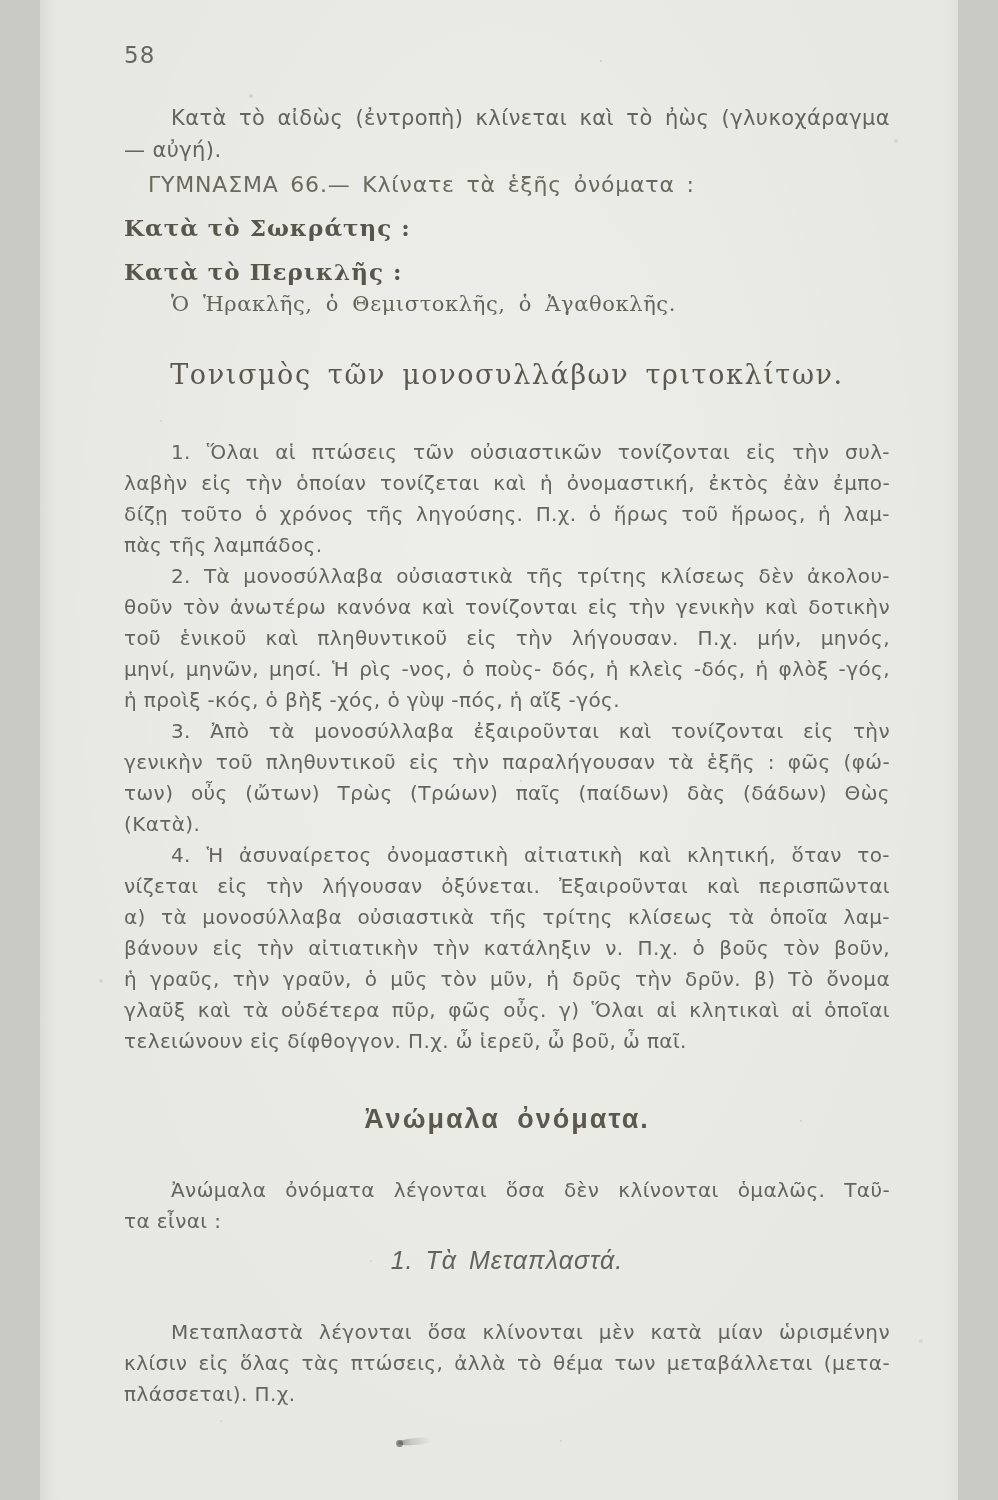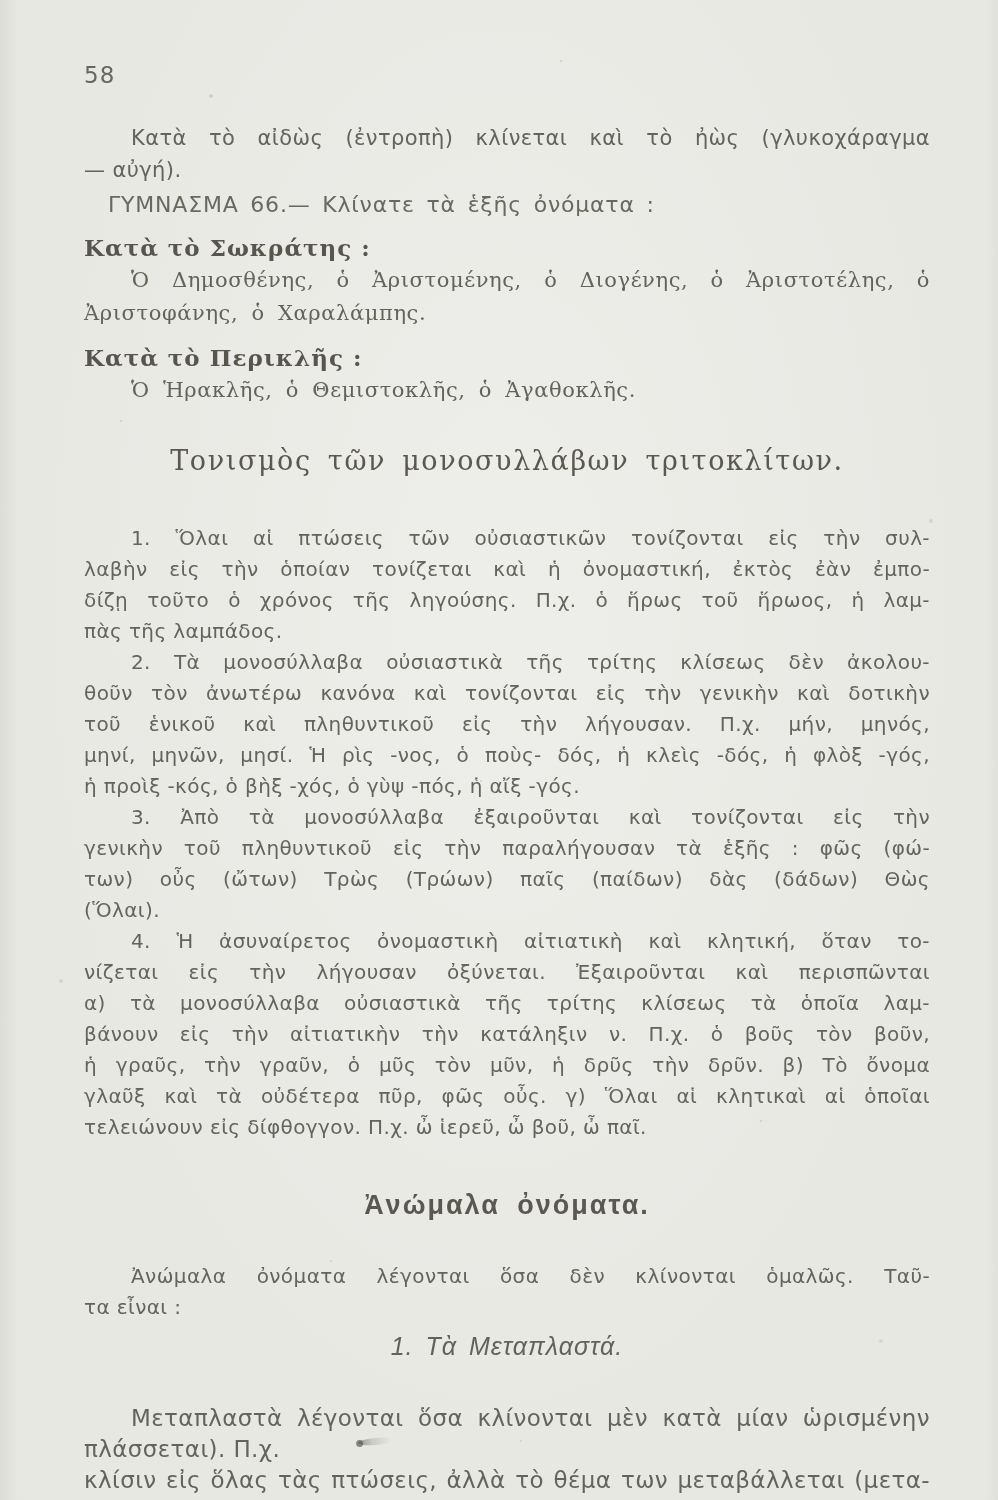--- a/index.html
+++ b/index.html
@@ -3,32 +3,32 @@
 <meta charset="utf-8">
 <style>
   html, body {
     margin: 0;
     padding: 0;
     background: #c9c9c4;
     font-family: "DejaVu Sans", sans-serif;
   }
   .page {
     position: relative;
-    width: 998px;
+    width: 918px;
     height: 1500px;
     margin: 0 auto;
     background:
       radial-gradient(ellipse at 50% 40%, rgba(255,255,255,0.25), rgba(0,0,0,0) 70%),
       linear-gradient(90deg, rgba(120,120,112,0.10) 0px, rgba(0,0,0,0) 18px),
       linear-gradient(270deg, rgba(120,120,112,0.06) 0px, rgba(0,0,0,0) 14px),
       #e8e8e3;
     color: #5f5e58;
     overflow: hidden;
     box-sizing: border-box;
-    padding: 62px 68px 0 84px;
+    padding: 42px 68px 0 84px;
   }
   
   .speckles {
     position: absolute; top: 0; left: 0; width: 2px; height: 2px;
     background: transparent; border-radius: 50%;
     box-shadow:
       210px 95px 0 1px rgba(100,100,95,.18),  560px 60px 0 0 rgba(100,100,95,.22),
       855px 140px 0 1px rgba(100,100,95,.15), 120px 420px 0 0 rgba(100,100,95,.20),
       930px 520px 0 1px rgba(100,100,95,.14), 480px 780px 0 0 rgba(100,100,95,.18),
       60px 980px 0 1px rgba(100,100,95,.15),  760px 1120px 0 0 rgba(100,100,95,.20),
@@ -109,21 +109,21 @@
   .heading-3 {
     font-family: Liberation Sans, sans-serif;
     font-style: italic;
     font-size: 25px;
     letter-spacing: 1px;
     word-spacing: 4px;
     text-align: center;
     color: #63625a;
     margin: 9px 0 0 0;
   }
-  .metaplasta-para { margin-top: 42px; font-size: 23px; }
+  .metaplasta-para { margin-top: 42px; font-size: 20px; }
   .ink-smudge {
     position: absolute;
     left: 358px; top: 1438px;
     width: 34px; height: 7px;
     background: linear-gradient(90deg, rgba(85,85,80,.55), rgba(110,110,104,.25) 40%, rgba(130,130,124,.12) 75%, rgba(0,0,0,0));
     border-radius: 60% 40% 50% 50%;
     transform: rotate(-4deg);
   }
   .ink-smudge::before {
     content: "";
@@ -142,24 +142,20 @@
   <div class="page-number">58</div>
 
   <div class="block body-text intro">
       <div class="line first">Κατὰ τὸ αἰδὼς (ἐντροπὴ) κλίνεται καὶ τὸ ἠὼς (γλυκοχάραγμα</div>
       <div class="line last">— αὐγή).</div>
     </div>
 
   <div class="gymnasma">ΓΥΜΝΑΣΜΑ 66.— Κλίνατε τὰ ἑξῆς ὀνόματα :</div>
 
   <div class="group-head">Κατὰ τὸ Σωκράτης :</div>
-  <div class="block group-names">
-      <div class="line first">Ὁ Δημοσθένης, ὁ Ἀριστομένης, ὁ Διογένης, ὁ Ἀριστοτέλης, ὁ</div>
-      <div class="line last">Ἀριστοφάνης, ὁ Χαραλάμπης.</div>
-    </div>
 
   <div class="group-head">Κατὰ τὸ Περικλῆς :</div>
   <div class="block group-names">
       <div class="line first last">Ὁ Ἡρακλῆς, ὁ Θεμιστοκλῆς, ὁ Ἀγαθοκλῆς.</div>
     </div>
 
   <div class="heading-1">Τονισμὸς τῶν μονοσυλλάβων τριτοκλίτων.</div>
 
   <div class="tonismos-paras">
     <div class="block body-text">
@@ -172,21 +168,21 @@
         <div class="line first">2. Τὰ μονοσύλλαβα οὐσιαστικὰ τῆς τρίτης κλίσεως δὲν ἀκολου-</div>
         <div class="line">θοῦν τὸν ἀνωτέρω κανόνα καὶ τονίζονται εἰς τὴν γενικὴν καὶ δοτικὴν</div>
         <div class="line">τοῦ ἑνικοῦ καὶ πληθυντικοῦ εἰς τὴν λήγουσαν. Π.χ. μήν, μηνός,</div>
         <div class="line">μηνί, μηνῶν, μησί. Ἡ ρὶς -νος, ὁ ποὺς- δός, ἡ κλεὶς -δός, ἡ φλὸξ -γός,</div>
         <div class="line last">ἡ προὶξ -κός, ὁ βὴξ -χός, ὁ γὺψ -πός, ἡ αἴξ -γός.</div>
       </div>
     <div class="block body-text">
         <div class="line first">3. Ἀπὸ τὰ μονοσύλλαβα ἐξαιροῦνται καὶ τονίζονται εἰς τὴν</div>
         <div class="line">γενικὴν τοῦ πληθυντικοῦ εἰς τὴν παραλήγουσαν τὰ ἑξῆς : φῶς (φώ-</div>
         <div class="line">των) οὖς (ὤτων) Τρὼς (Τρώων) παῖς (παίδων) δὰς (δάδων) Θὼς</div>
-        <div class="line last">(Ὅλαι).</div>
+        <div class="line last">(Κατὰ).</div>
       </div>
     <div class="block body-text">
         <div class="line first">4. Ἡ ἀσυναίρετος ὀνομαστικὴ αἰτιατικὴ καὶ κλητική, ὅταν το-</div>
         <div class="line">νίζεται εἰς τὴν λήγουσαν ὀξύνεται. Ἐξαιροῦνται καὶ περισπῶνται</div>
         <div class="line">α) τὰ μονοσύλλαβα οὐσιαστικὰ τῆς τρίτης κλίσεως τὰ ὁποῖα λαμ-</div>
         <div class="line">βάνουν εἰς τὴν αἰτιατικὴν τὴν κατάληξιν ν. Π.χ. ὁ βοῦς τὸν βοῦν,</div>
         <div class="line">ἡ γραῦς, τὴν γραῦν, ὁ μῦς τὸν μῦν, ἡ δρῦς τὴν δρῦν. β) Τὸ ὄνομα</div>
         <div class="line">γλαῦξ καὶ τὰ οὐδέτερα πῦρ, φῶς οὖς. γ) Ὅλαι αἱ κλητικαὶ αἱ ὁποῖαι</div>
         <div class="line last">τελειώνουν εἰς δίφθογγον. Π.χ. ὦ ἱερεῦ, ὦ βοῦ, ὦ παῖ.</div>
       </div>
@@ -196,18 +192,18 @@
 
   <div class="block body-text anomala-para">
       <div class="line first">Ἀνώμαλα ὀνόματα λέγονται ὅσα δὲν κλίνονται ὁμαλῶς. Ταῦ-</div>
       <div class="line last">τα εἶναι :</div>
     </div>
 
   <div class="heading-3">1. Τὰ Μεταπλαστά.</div>
 
   <div class="block body-text metaplasta-para">
       <div class="line first">Μεταπλαστὰ λέγονται ὅσα κλίνονται μὲν κατὰ μίαν ὡρισμένην</div>
+      <div class="line">κλίσιν εἰς ὅλας τὰς πτώσεις, ἀλλὰ τὸ θέμα των μεταβάλλεται (μετα-</div>
       <div class="line last">πλάσσεται). Π.χ.</div>
-      <div class="line">κλίσιν εἰς ὅλας τὰς πτώσεις, ἀλλὰ τὸ θέμα των μεταβάλλεται (μετα-</div>
     </div>
 
   <div class="ink-smudge"></div>
 </div>
 
 </body></html>

